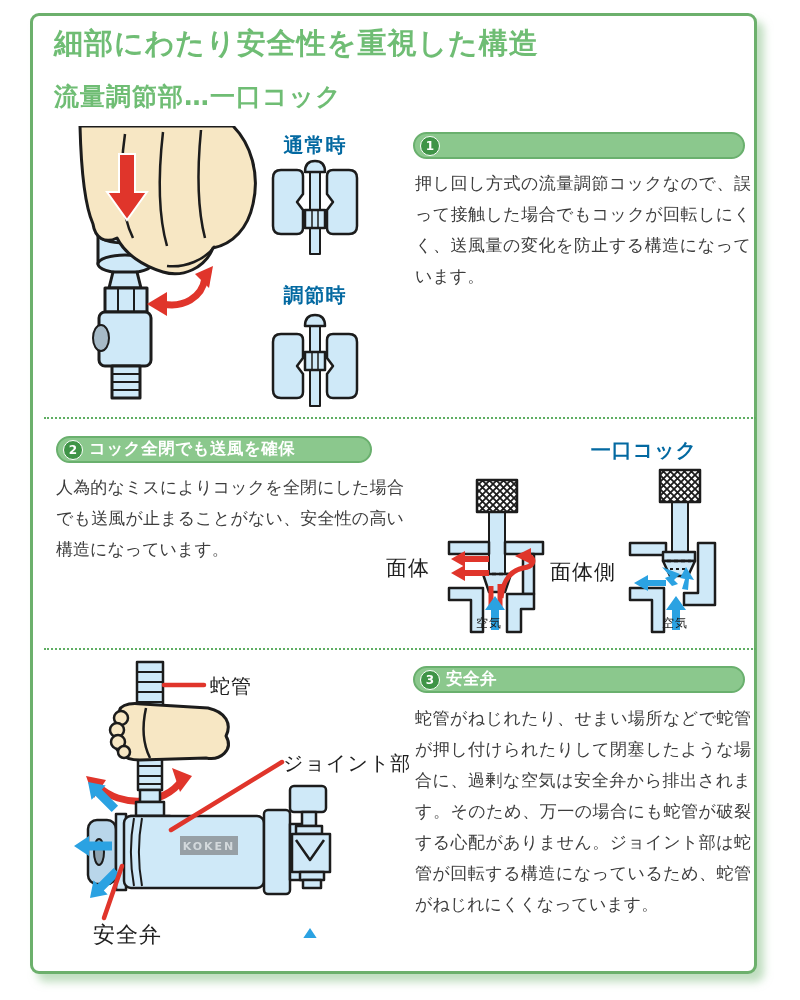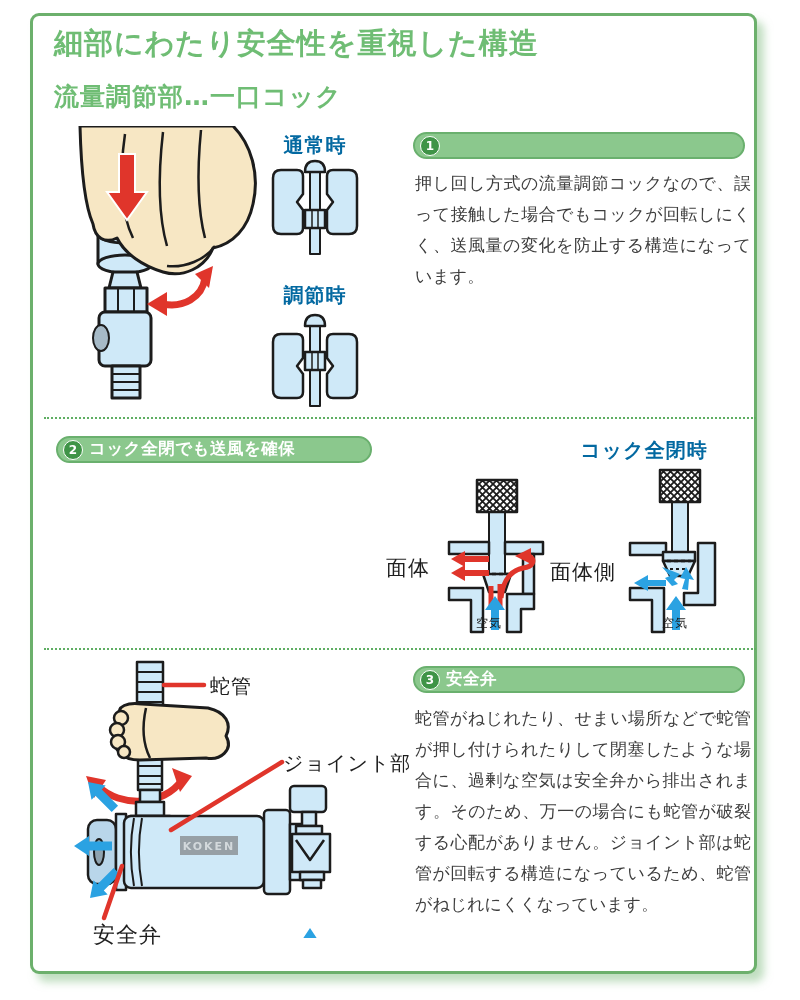--- a/index.html
+++ b/index.html
@@ -98,22 +98,23 @@
     <span class="badge-num">1</span>
   </div>
   <p class="abs body-text" style="left:415px;top:168px;width:336px;">押し回し方式の流量調節コックなので、誤って接触した場合でもコックが回転しにくく、送風量の変化を防止する構造になっています。</p>
 
   <div class="abs divider" style="left:44px;top:417px;width:712px;"></div>
 
   <div class="abs badge" style="left:56px;top:436px;width:316px;">
     <span class="badge-num">2</span>
     <span class="badge-label">コック全閉でも送風を確保</span>
   </div>
-
-  <div class="abs diag-title" style="left:564px;top:437px;width:160px;">コック全閉時</div>
+  <p class="abs body-text" style="left:56px;top:472px;width:348px;">人為的なミスによりコックを全閉にした場合でも送風が止まることがない、安全性の高い構造になっています。</p>
+
+  <div class="abs diag-title" style="left:564px;top:437px;width:160px;">一口コック</div>
 
   <svg class="abs" style="left:437px;top:470px;" width="115" height="172" viewBox="0 0 115 172">
     <defs>
       <pattern id="xh1" width="7" height="7" patternUnits="userSpaceOnUse">
         <rect width="7" height="7" fill="#ffffff"></rect>
         <path d="M0,0 L7,7 M7,0 L0,7" stroke="#1c1c1c" stroke-width="1.8"></path>
       </pattern>
     </defs>
     <g fill="#cfe9f8" stroke="#1c1c1c" stroke-width="2.5" stroke-linejoin="round">
       <rect x="52" y="40" width="16" height="66" stroke-width="2"></rect>

